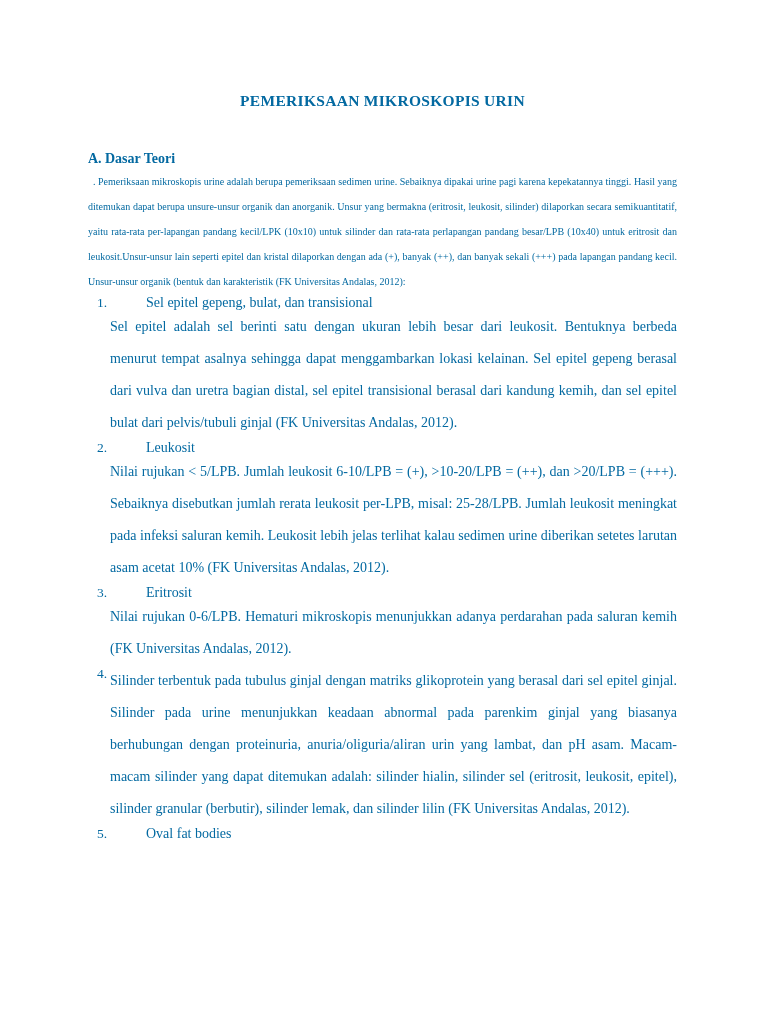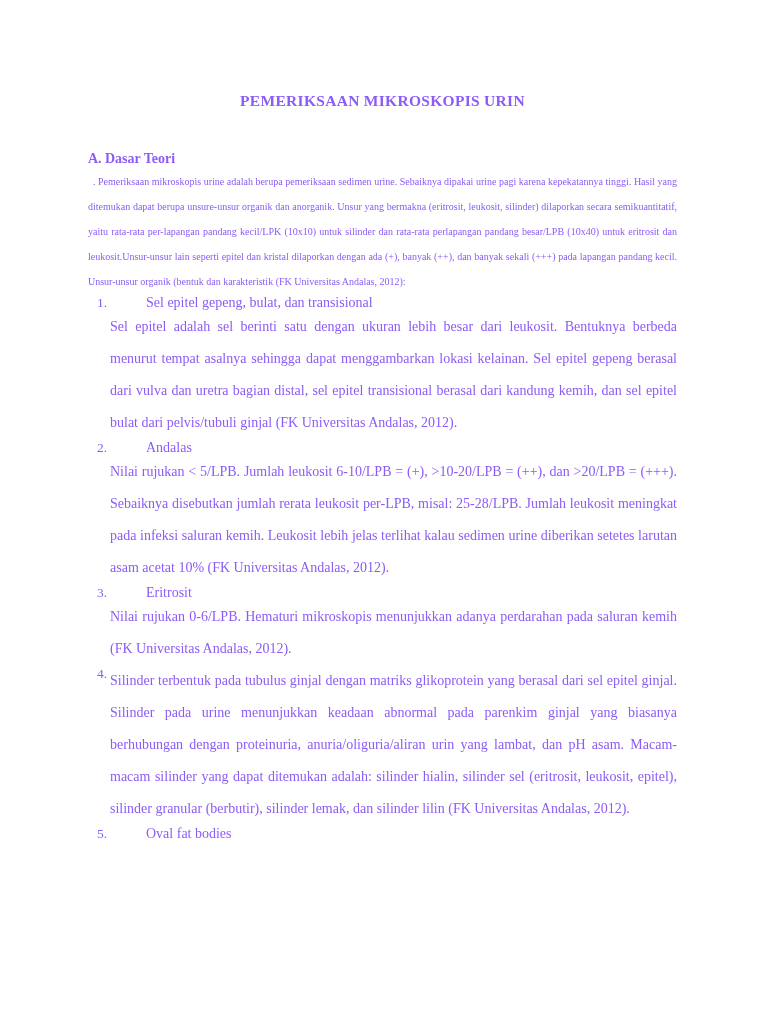--- a/index.html
+++ b/index.html
@@ -5,21 +5,21 @@
   * { margin: 0; padding: 0; box-sizing: border-box; }
   html, body { background: #ffffff; }
   body {
     width: 768px; height: 1024px; overflow: hidden;
     font-family: "Liberation Serif", "DejaVu Serif", serif;
   }
   .page {
     position: relative;
     width: 768px; height: 867px;
     background: #ffffff;
-    color: #8b5cf6;
+    color: #0369a1;
   }
   .doc-title {
     padding-top: 92px;
     margin: 0 91px 0 88px;
     text-align: center;
     font-size: 15.5px;
     font-weight: bold;
     letter-spacing: 0.3px;
     line-height: 18px;
   }
@@ -82,21 +82,21 @@
         <li class="item">
     <span class="item-num">1.</span>
     <div class="item-content">
       <div class="item-title">Sel epitel gepeng, bulat, dan transisional</div>
       <div class="item-body">Sel epitel adalah sel berinti satu dengan ukuran lebih besar dari leukosit. Bentuknya berbeda menurut tempat asalnya sehingga dapat menggambarkan lokasi kelainan. Sel epitel gepeng berasal dari vulva dan uretra bagian distal, sel epitel transisional berasal dari kandung kemih, dan sel epitel bulat dari pelvis/tubuli ginjal (FK Universitas Andalas, 2012).</div>
     </div>
   </li>
         <li class="item">
     <span class="item-num">2.</span>
     <div class="item-content">
-      <div class="item-title">Andalas</div>
+      <div class="item-title">Leukosit</div>
       <div class="item-body">Nilai rujukan &lt; 5/LPB. Jumlah leukosit 6-10/LPB = (+), &gt;10-20/LPB = (++), dan &gt;20/LPB = (+++). Sebaiknya disebutkan jumlah rerata leukosit per-LPB, misal: 25-28/LPB. Jumlah leukosit meningkat pada infeksi saluran kemih. Leukosit lebih jelas terlihat kalau sedimen urine diberikan setetes larutan asam acetat 10% (FK Universitas Andalas, 2012).</div>
     </div>
   </li>
         <li class="item">
     <span class="item-num">3.</span>
     <div class="item-content">
       <div class="item-title">Eritrosit</div>
       <div class="item-body">Nilai rujukan 0-6/LPB. Hematuri mikroskopis menunjukkan adanya perdarahan pada saluran kemih (FK Universitas Andalas, 2012).</div>
     </div>
   </li>

